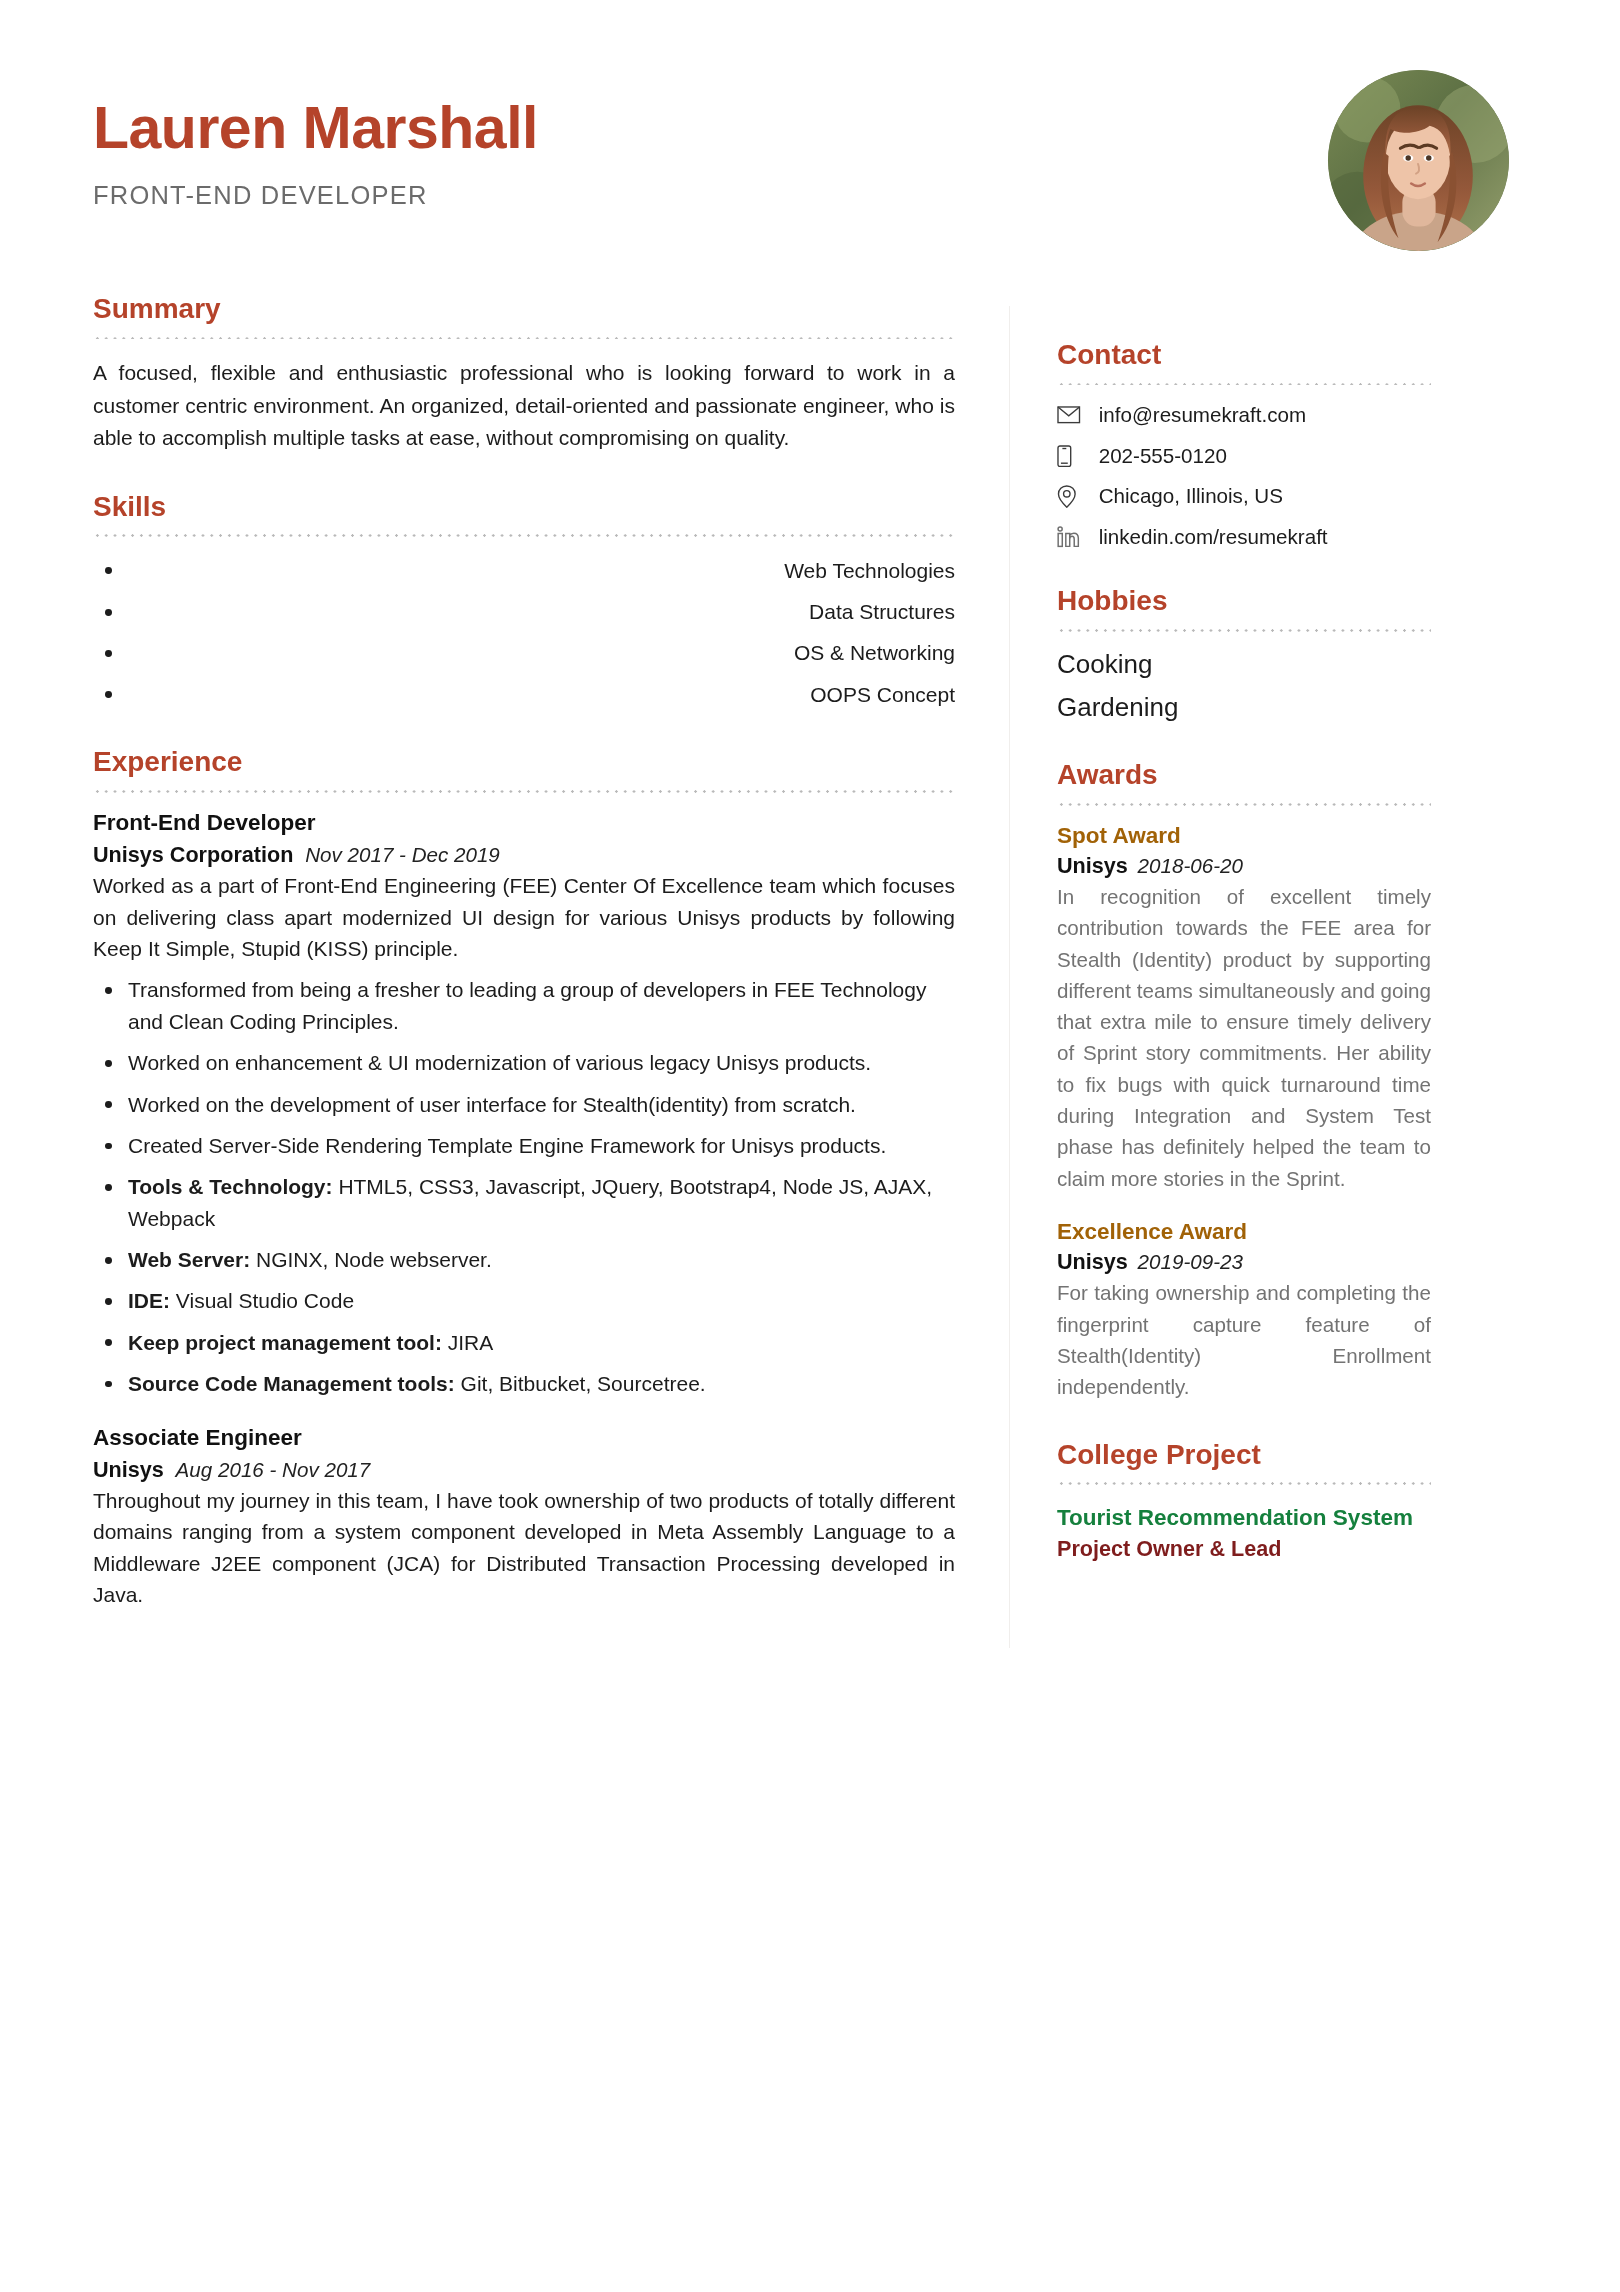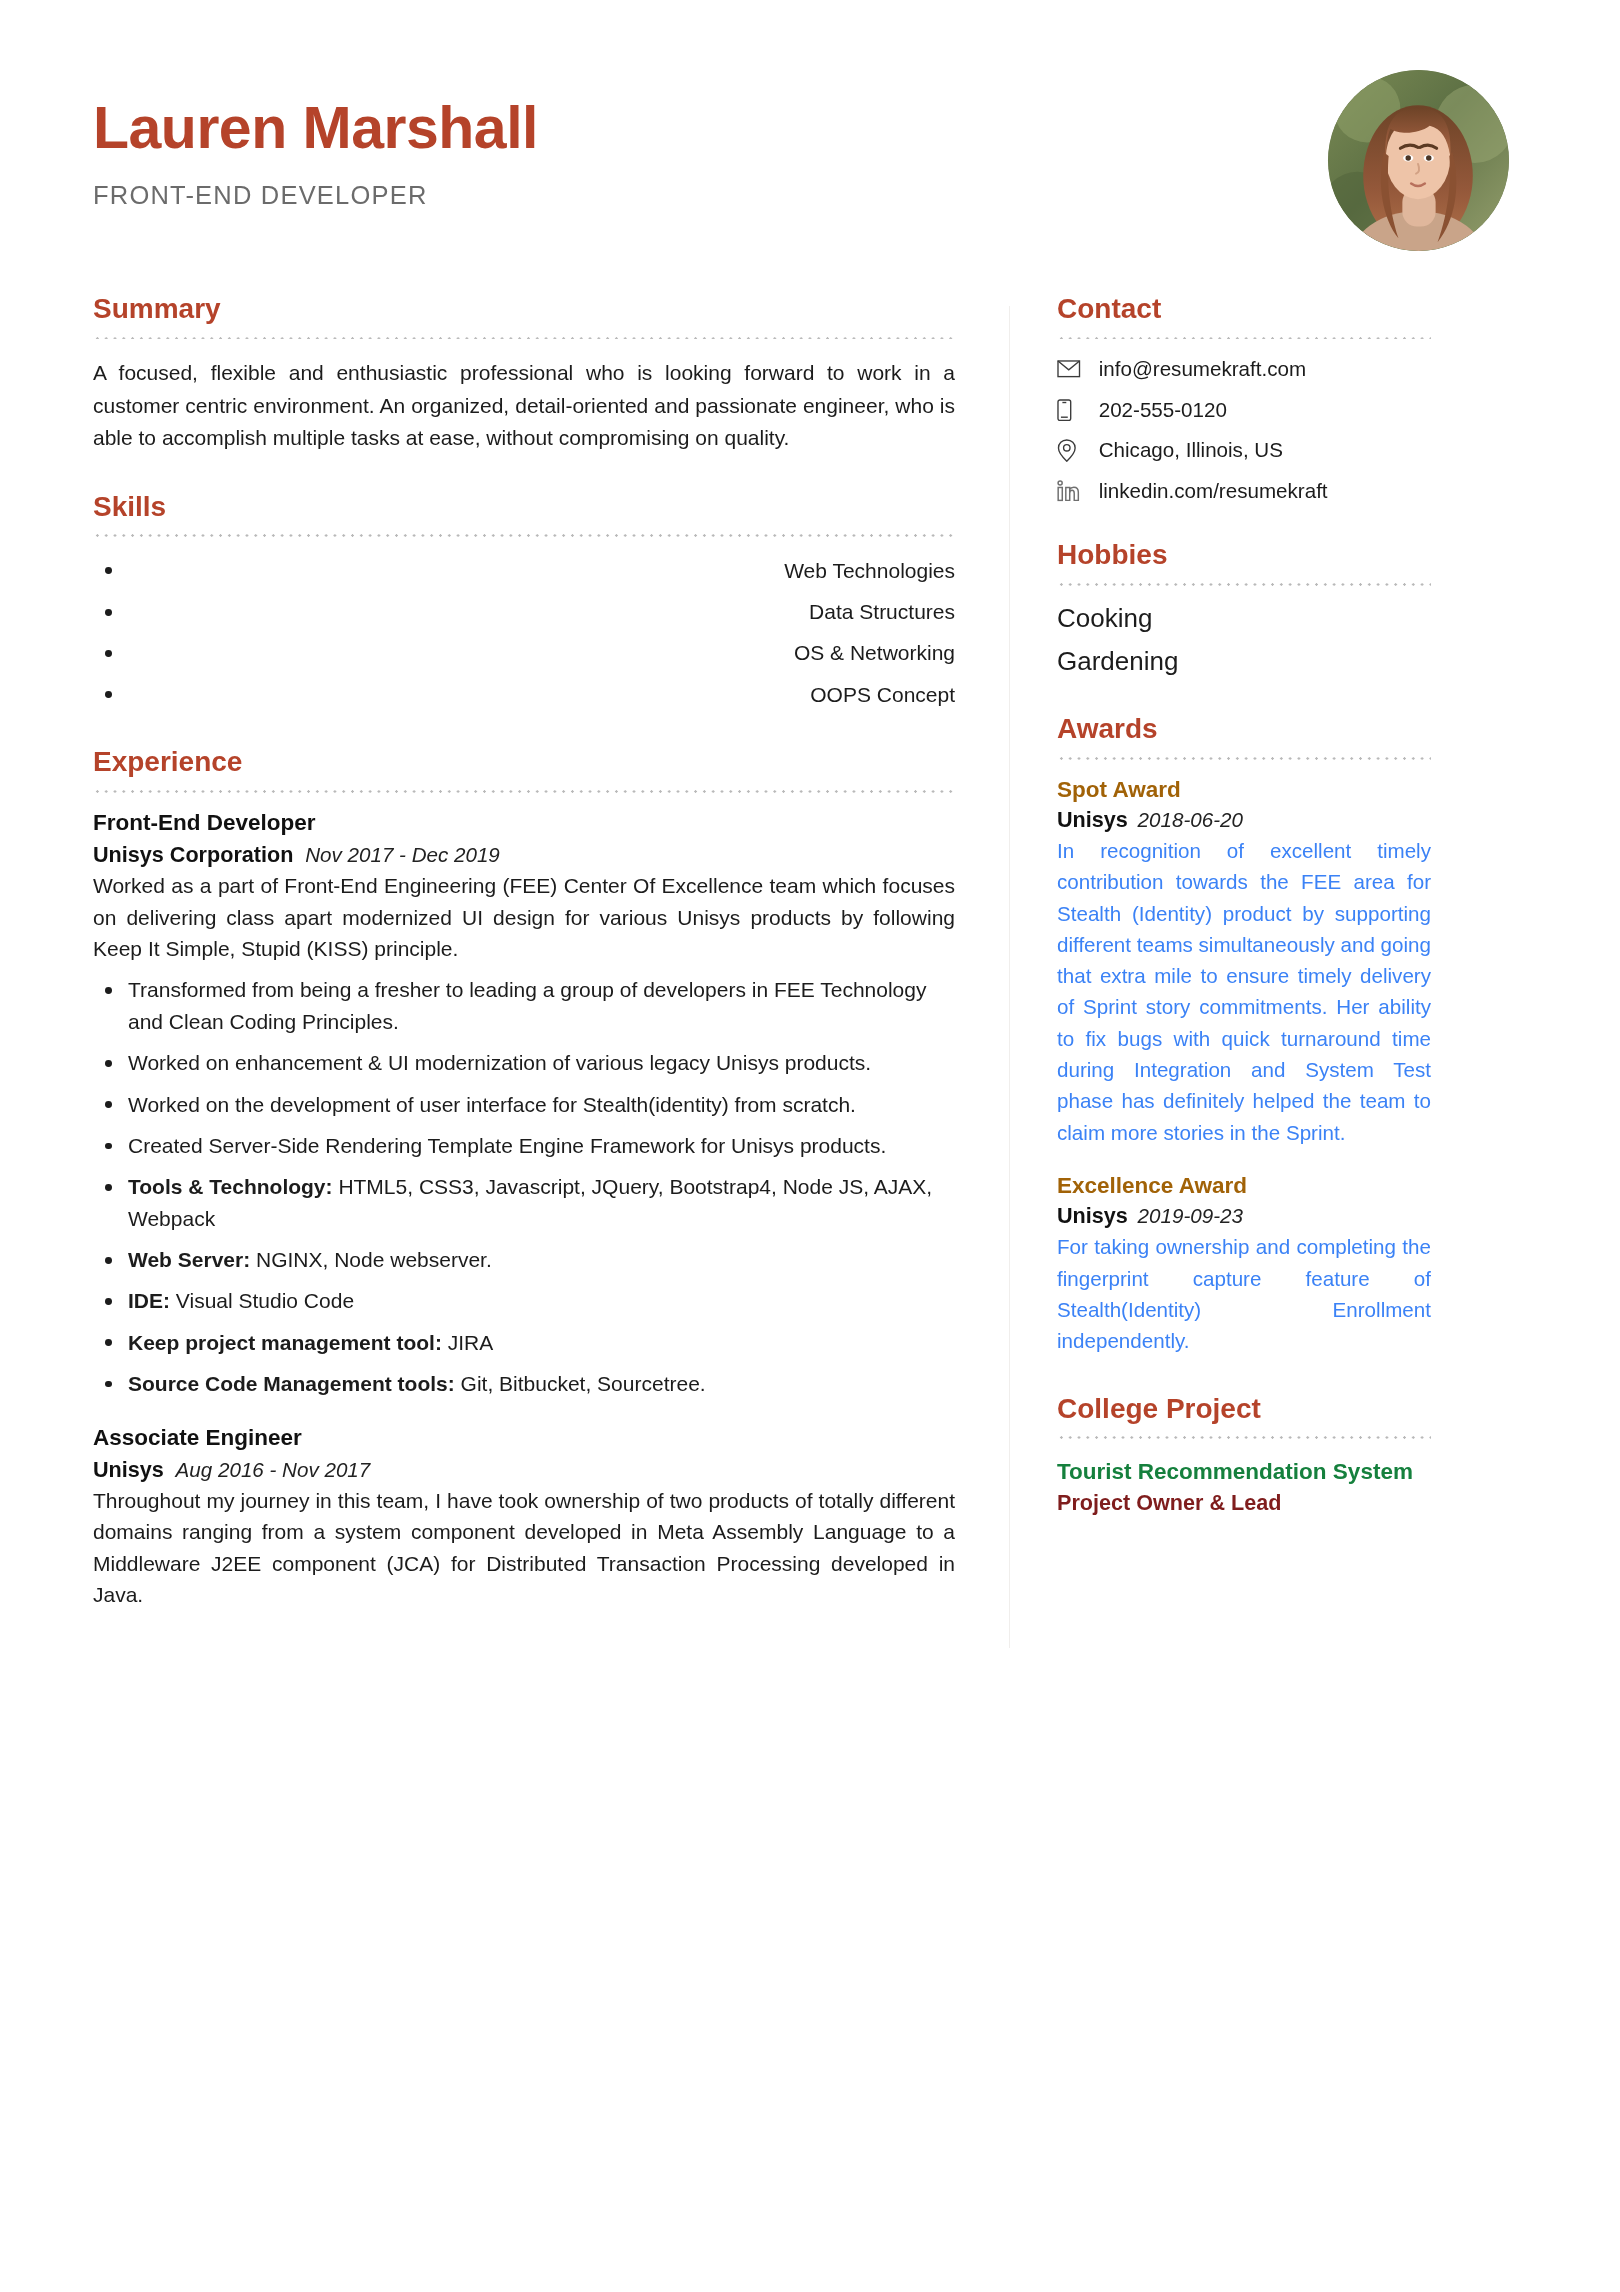--- a/index.html
+++ b/index.html
@@ -76,20 +76,21 @@
   }
   .col-divider {
     width: 1px;
     background: #f0eeec;
     align-self: stretch;
     margin-top: 11.8px;
   }
   .col-right {
     width: 421px;
     padding-left: 47px;
+    margin-top: 46px;
   }
 
   
   .sec-title {
     font-size: 28px;
     font-weight: 600;
     color: #b5432a;
     line-height: 1.1;
   }
   .dotline {
@@ -187,21 +188,21 @@
     color: #a16207;
     margin-bottom: 3.9px;
   }
   .award-meta { font-size: 21.6px; margin-bottom: 2px; }
   .award-org { font-weight: 700; color: #111; }
   .award-date { font-style: italic; color: #222; margin-left: 9.8px; font-size: 20.6px; }
   .award-desc {
     font-size: 20.6px;
     line-height: 1.52;
     text-align: justify;
-    color: #3b82f6;
+    color: #737373;
   }
 
   .project-name {
     font-size: 22.5px;
     font-weight: 700;
     color: #15803d;
     line-height: 1.3;
   }
   .project-role {
     font-size: 21.6px;

